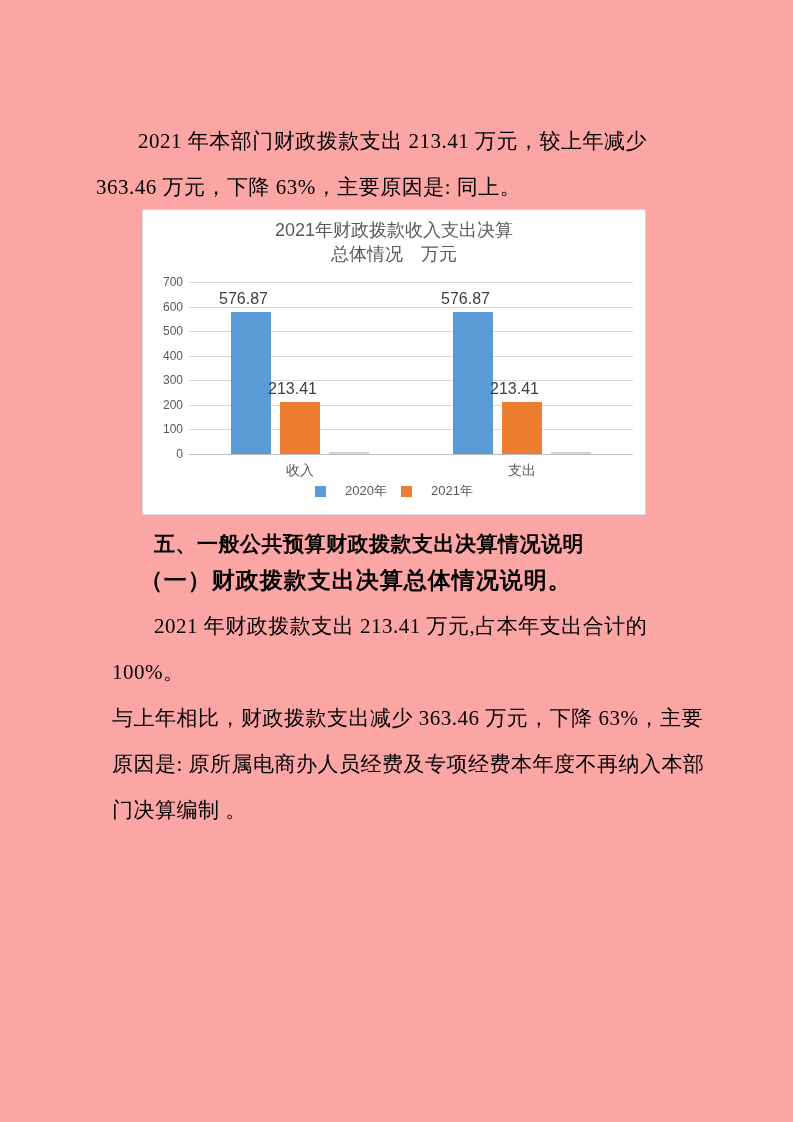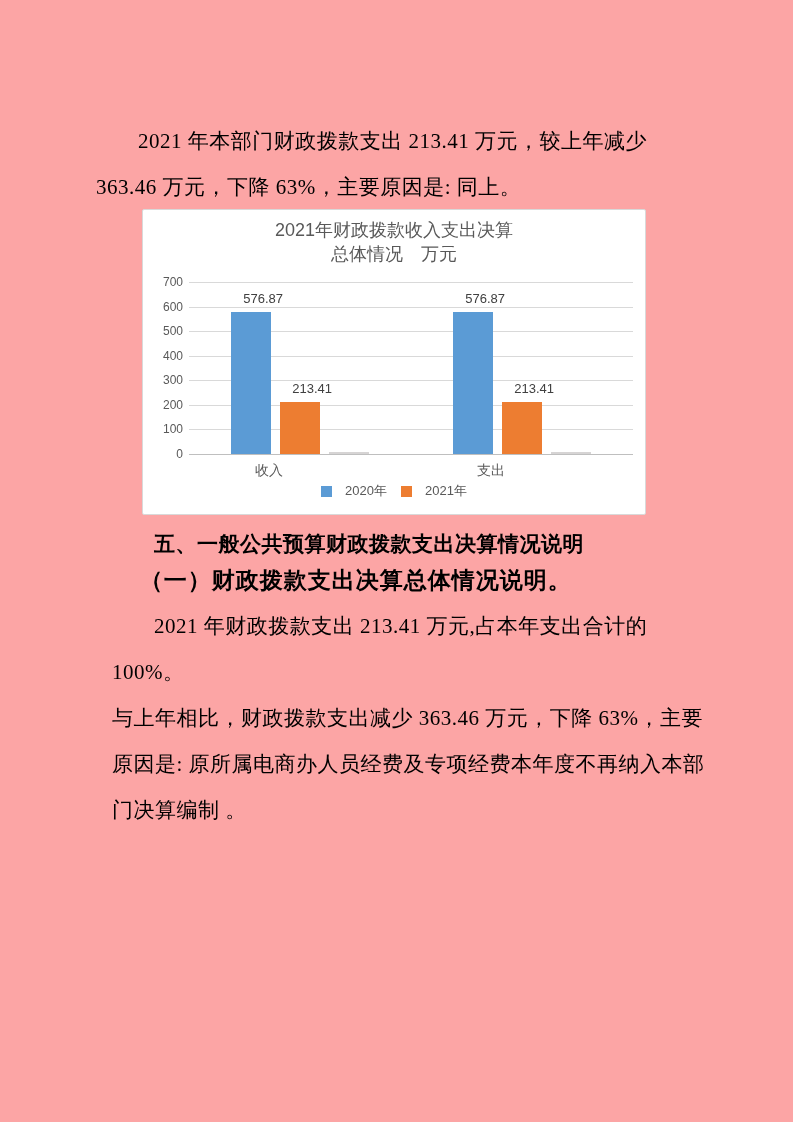--- a/index.html
+++ b/index.html
@@ -85,47 +85,47 @@
     width:38px;
     text-align:right;
     font-size:12px;
     color:#595959;
     line-height:16px;
   }
   .bar{ position:absolute; }
   .bar-label{
     position:absolute;
     width:64px;
-    text-align:right;
-    font-size:13px;
+    text-align:left;
+    font-size:16px;
     color:#404040;
     line-height:16px;
   }
   .cat-label{
     position:absolute;
     width:90px;
-    text-align:left;
+    text-align:center;
     font-size:14px;
     color:#595959;
     line-height:18px;
   }
   .legend-row{
     position:absolute;
     top:272px;
     left:0;
     width:100%;
     display:flex;
     justify-content:center;
     align-items:center;
     gap:14px;
   }
   .legend-item{
     display:flex;
     align-items:center;
-    gap:13px;
+    gap:19px;
     font-size:13px;
     color:#595959;
   }
   .legend-swatch{
     width:11px;
     height:11px;
     display:inline-block;
   }
 </style>
 </head>

